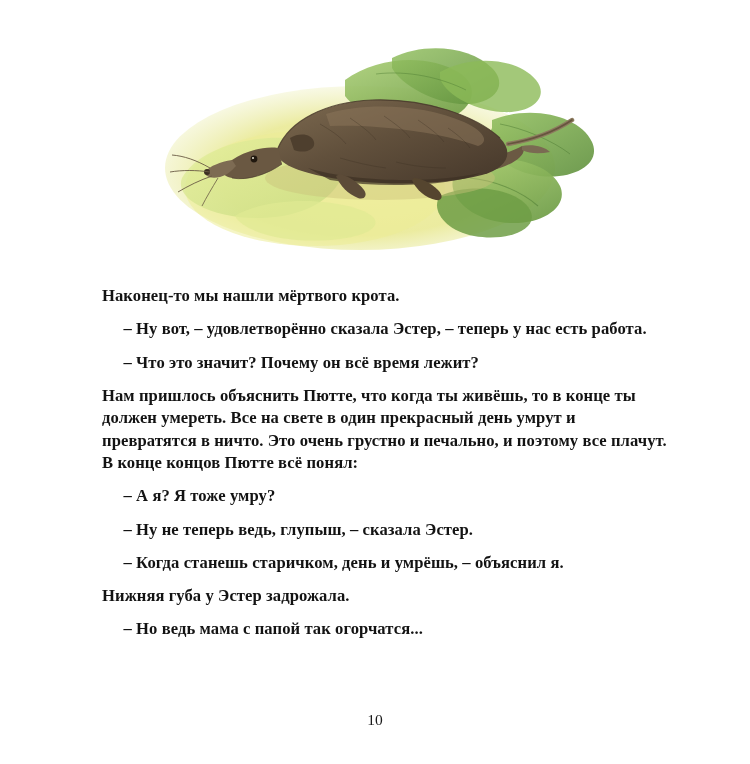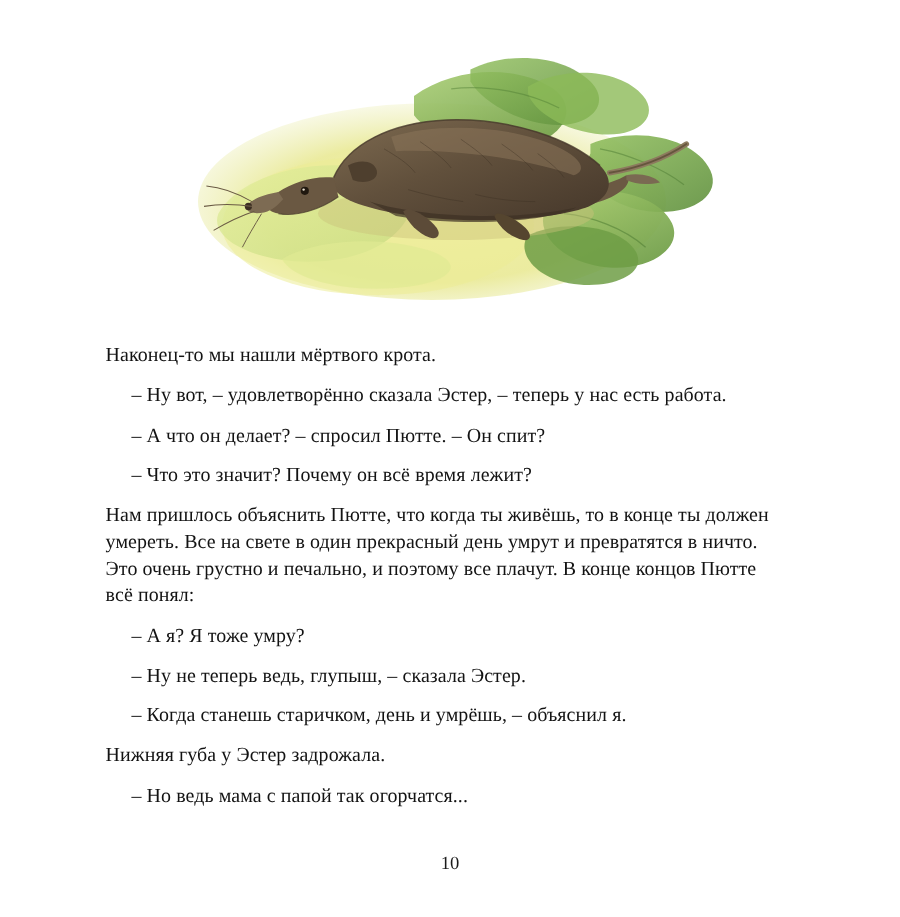--- a/index.html
+++ b/index.html
@@ -30,23 +30,24 @@
   }
   .illustration svg {
     display: block;
     width: 100%;
     height: 100%;
   }
 
   
   .text-body {
     position: absolute;
-    left: 88px;
+    left: 102px;
     top: 285px;
     width: 565px;
+    font-weight: bold;
   }
   .para {
     font-size: 16.6px;
     line-height: 1.345;
     color: #131313;
     margin: 0 0 11px 0;
     text-align: left;
     letter-spacing: 0.08px;
   }
   .para.dialogue {
@@ -164,21 +165,20 @@
       </g>
 
       <path d="M138 120 C150 92, 186 74, 232 72 C286 70, 336 88, 360 110" stroke="#46372a" stroke-width="1.2" fill="none" opacity="0.8"></path>
       <path d="M92 150 C108 153, 128 146, 142 136" stroke="#46372a" stroke-width="0.9" fill="none" opacity="0.7"></path>
     </svg>
   </div>
 
   <div class="text-body">
     <p class="para narration">Наконец-то мы нашли мёртвого крота.</p>
     <p class="para dialogue">– Ну вот, – удовлетворённо сказала Эстер, – теперь у нас есть работа.</p>
-    <p class="para dialogue">– А что он делает? – спросил Пютте. – Он спит?</p>
     <p class="para dialogue">– Что это значит? Почему он всё время лежит?</p>
     <p class="para narration">Нам пришлось объяснить Пютте, что когда ты живёшь, то в конце ты должен умереть. Все на свете в один прекрасный день умрут и превратятся в ничто. Это очень грустно  и печально, и поэтому все плачут. В конце концов Пютте всё понял:</p>
     <p class="para dialogue">– А я? Я тоже умру?</p>
     <p class="para dialogue">– Ну не теперь ведь, глупыш, – сказала Эстер.</p>
     <p class="para dialogue">– Когда станешь старичком, день и умрёшь, – объяснил я.</p>
     <p class="para narration">Нижняя губа у Эстер задрожала.</p>
     <p class="para dialogue">– Но ведь мама с папой так огорчатся...</p>
   </div>
 
   <div class="page-number">10</div>

